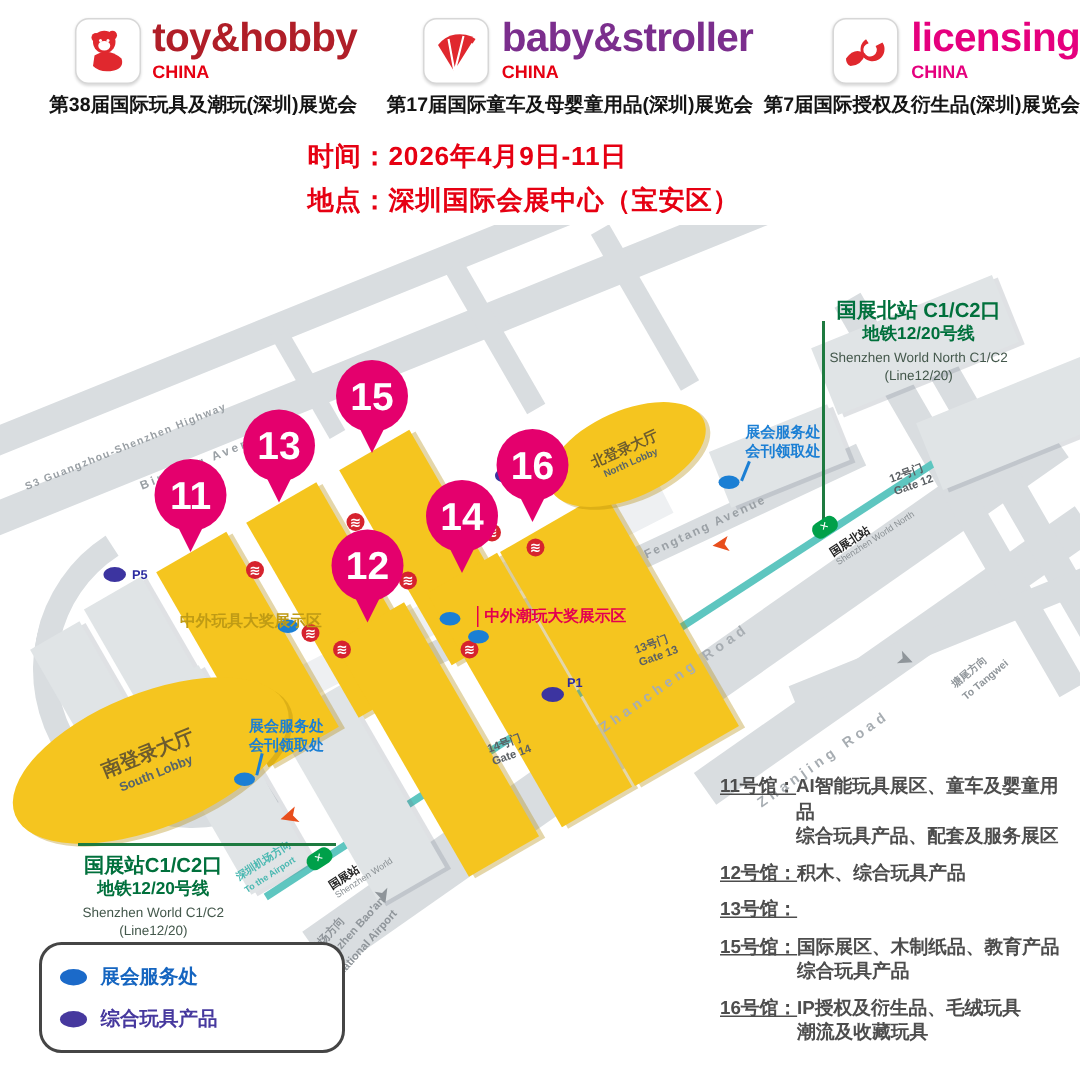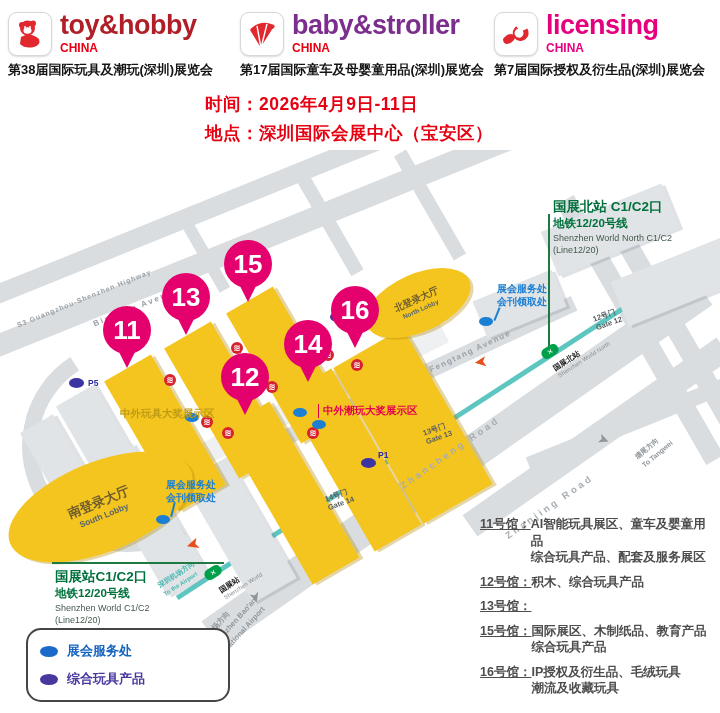--- a/index.html
+++ b/index.html
@@ -1,19 +1,19 @@
 <!DOCTYPE html>
 <html><head>
 <meta charset="utf-8">
 <style>
   html,body{margin:0;padding:0;background:#fff;width:720px;height:713px;overflow:hidden;
     font-family:"Liberation Sans","DejaVu Sans",sans-serif;}
   
   #header{position:absolute;left:0;top:0;width:720px;height:88px;}
-  .brand{position:absolute;top:12px;display:flex;flex-direction:column;align-items:flex-start;}
+  .brand{position:absolute;top:12px;display:flex;flex-direction:column;align-items:flex-end;}
   .brand-row{display:flex;align-items:flex-start;gap:8px;}
   .brand-icon{width:42px;height:42px;border:1px solid #d7d7d7;border-radius:9px;background:#fff;
     box-shadow:0 1px 2px rgba(0,0,0,.15);display:flex;align-items:center;justify-content:center;}
   .brand-text{display:flex;flex-direction:column;line-height:1;}
   .brand-name{font-size:27px;font-weight:bold;letter-spacing:-.5px;}
   .brand-country{font-size:12px;font-weight:bold;margin-top:3px;}
   .brand-sub{font-size:13px;font-weight:bold;color:#141414;margin-top:5px;white-space:nowrap;}
   #b1{left:8px;width:230px;} #b1 .brand-name{color:#b01e28;} #b1 .brand-country{color:#e60012;}
   #b2{left:240px;width:262px;} #b2 .brand-name{color:#7b2e8d;} #b2 .brand-country{color:#e60012;}
   #b3{left:494px;width:226px;} #b3 .brand-name{color:#e5007e;} #b3 .brand-country{color:#e5007e;}
@@ -38,21 +38,21 @@
     border:12px solid transparent;border-top:24px solid #e4006d;border-bottom:0;z-index:1;}
   .micon{position:absolute;width:12px;height:12px;border-radius:50%;background:#d6232e;color:#fff;
     font-size:9px;line-height:12px;text-align:center;font-weight:bold;z-index:6;}
   .sdot{position:absolute;width:14px;height:9px;border-radius:50%;background:#1b7fd4;z-index:6;}
   .pdot{position:absolute;width:15px;height:10px;border-radius:50%;background:#3c34a0;z-index:6;}
   .plabel{position:absolute;color:#2b2ba0;font-weight:bold;font-size:8.5px;z-index:6;}
   .rlabel{position:absolute;transform-origin:0 0;color:#9aa0a5;white-space:nowrap;z-index:5;font-weight:bold;}
   .gate{position:absolute;color:#5a5f63;font-size:7.5px;line-height:1.25;transform:rotate(-20deg);
     font-weight:bold;z-index:5;white-space:nowrap;}
   .zone{position:absolute;font-weight:bold;font-size:10.5px;z-index:7;white-space:nowrap;}
-  .gstation{position:absolute;z-index:7;line-height:1.35;}
+  .gstation{position:absolute;z-index:7;line-height:1.35;text-align:center;}
   .gstation .t{font-size:13.5px;font-weight:bold;color:#00703c;}
   .gstation .l{font-size:11.5px;font-weight:bold;color:#00703c;}
   .gstation .e{font-size:9px;color:#44584c;}
   .gline{position:absolute;background:#1e7a40;z-index:6;}
   .bnote{position:absolute;color:#1b7fd4;font-size:10px;font-weight:bold;line-height:1.3;z-index:7;white-space:nowrap;}
   .bline{position:absolute;background:#1b7fd4;z-index:6;}
   .badge{position:absolute;width:18px;height:11px;border-radius:5px;background:#00a04a;color:#fff;
     font-size:7px;line-height:11px;text-align:center;font-weight:bold;z-index:6;}
   .stlabel{position:absolute;transform-origin:0 0;z-index:6;line-height:1.15;white-space:nowrap;}
   .stlabel .z{font-size:7.5px;font-weight:bold;color:#222;}

